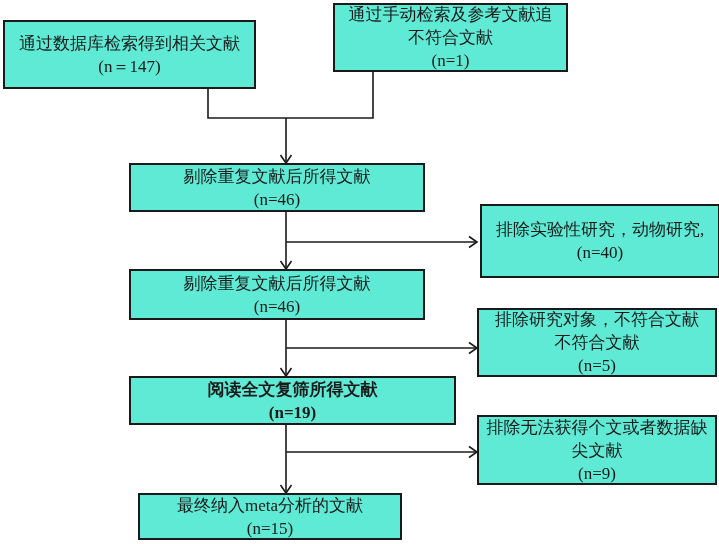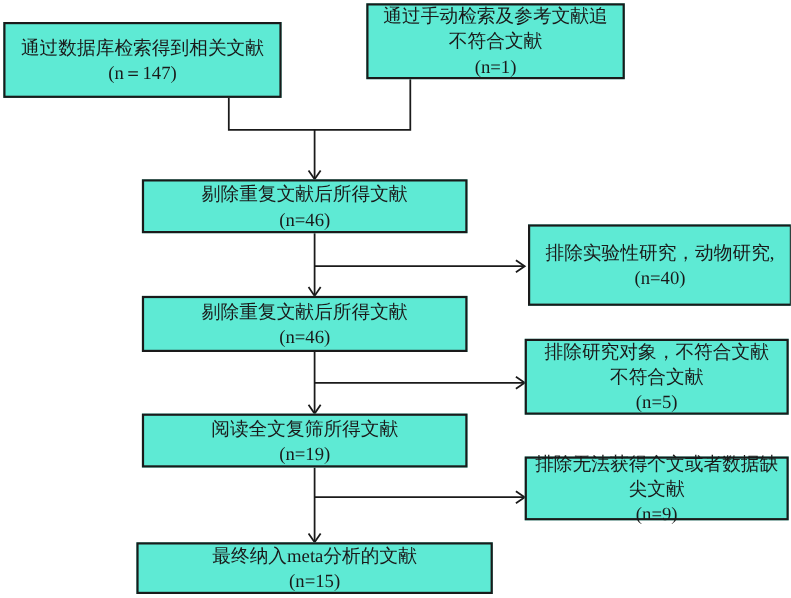--- a/index.html
+++ b/index.html
@@ -37,23 +37,23 @@
     line-height: 23px;
     white-space: nowrap;
   }
   .node .line { display: block; }
   .n0 { left: 3px;   top: 20px;  width: 253px; height: 69px; }
   .n1 { left: 333px; top: 3px;   width: 235px; height: 69px; }
   .n2 { left: 129px; top: 163px; width: 296px; height: 49px; }
   .n3 { left: 480px; top: 204px; width: 240px; height: 74px; }
   .n4 { left: 129px; top: 269px; width: 296px; height: 51px; }
   .n5 { left: 477px; top: 308px; width: 240px; height: 69px; }
-  .n6 { left: 129px; top: 376px; width: 296px; height: 49px; }
-  .n7 { left: 477px; top: 415px; width: 240px; height: 58px; }
-  .n8 { left: 124px; top: 493px; width: 324px; height: 47px; }
+  .n6 { left: 129px; top: 376px; width: 327px; height: 49px; font-weight: bold; }
+  .n7 { left: 477px; top: 415px; width: 240px; height: 70px; }
+  .n8 { left: 138px; top: 493px; width: 264px; height: 47px; }
 </style>
 </head>
 <body>
 
 <div class="figure">
 
   <svg class="connector-layer" viewBox="0 0 719 544" xmlns="http://www.w3.org/2000/svg" fill="none" stroke="#1a1a1a" stroke-width="1.6">
 
     <path d="M208 72 L208 118 L373 118 L373 72"></path>
 

